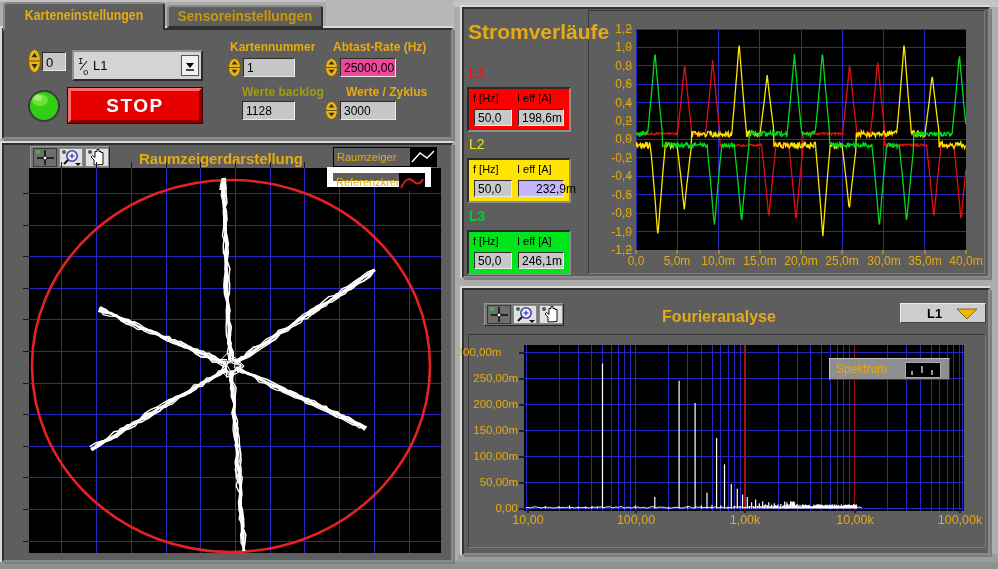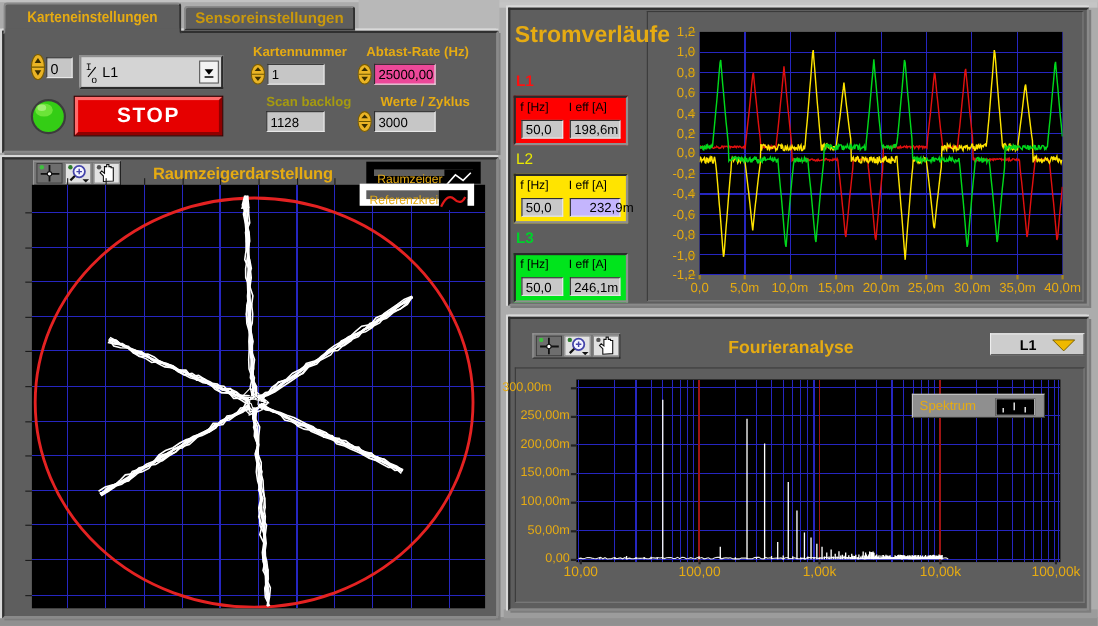--- a/index.html
+++ b/index.html
@@ -58,21 +58,21 @@
 </svg>
 <div style="position:absolute;left:243px;top:58px;width:52px;height:19px;background:#c6c6c6;border:1px solid;border-color:#2e2e2e #e8e8e8 #e8e8e8 #2e2e2e;color:#000;font-size:12px;line-height:19px;padding-left:3px;box-sizing:border-box">1</div>
 <div class="gold" style="position:absolute;left:333px;top:40px;font-size:12px">Abtast-Rate (Hz)</div>
 <svg width="13" height="19" style="position:absolute;left:325px;top:58px">
 <ellipse cx="6.5" cy="9.5" rx="6.0" ry="9.0" fill="#eab425" stroke="#7a5c00" stroke-width="1"></ellipse>
 <line x1="1" y1="9.5" x2="12" y2="9.5" stroke="#6b5500" stroke-width="1"></line>
 <path d="M3.5 6.460000000000001 L9.5 6.460000000000001 L6.5 3.04 Z" fill="#3a2e00"></path>
 <path d="M3.5 11.78 L9.5 11.78 L6.5 15.579999999999998 Z" fill="#3a2e00"></path>
 </svg>
 <div style="position:absolute;left:340px;top:58px;width:56px;height:19px;background:#ec4899;border:1px solid;border-color:#2e2e2e #e8e8e8 #e8e8e8 #2e2e2e;color:#000;font-size:12px;line-height:19px;padding-left:3px;box-sizing:border-box">25000,00</div>
-<div style="position:absolute;left:242px;top:85px;font-size:12px;color:#a59a10;font-weight:bold">Scan backlog</div>
+<div style="position:absolute;left:242px;top:85px;font-size:12px;color:#a59a10;font-weight:bold">Werte backlog</div>
 <div style="position:absolute;left:242px;top:101px;width:53px;height:19px;background:#c6c6c6;border:1px solid;border-color:#2e2e2e #e8e8e8 #e8e8e8 #2e2e2e;color:#000;font-size:12px;line-height:19px;padding-left:3px;box-sizing:border-box">1128</div>
 <div class="gold" style="position:absolute;left:346px;top:85px;font-size:12px">Werte / Zyklus</div>
 <svg width="13" height="19" style="position:absolute;left:325px;top:101px">
 <ellipse cx="6.5" cy="9.5" rx="6.0" ry="9.0" fill="#eab425" stroke="#7a5c00" stroke-width="1"></ellipse>
 <line x1="1" y1="9.5" x2="12" y2="9.5" stroke="#6b5500" stroke-width="1"></line>
 <path d="M3.5 6.460000000000001 L9.5 6.460000000000001 L6.5 3.04 Z" fill="#3a2e00"></path>
 <path d="M3.5 11.78 L9.5 11.78 L6.5 15.579999999999998 Z" fill="#3a2e00"></path>
 </svg>
 <div style="position:absolute;left:340px;top:101px;width:56px;height:19px;background:#c6c6c6;border:1px solid;border-color:#2e2e2e #e8e8e8 #e8e8e8 #2e2e2e;color:#000;font-size:12px;line-height:19px;padding-left:3px;box-sizing:border-box">3000</div>
 
@@ -191,21 +191,21 @@
 <div style="position:absolute;left:96px;top:162px;width:1px;height:6px;background:#1a1a1a"></div>
 <div style="position:absolute;left:131px;top:162px;width:1px;height:6px;background:#1a1a1a"></div>
 <div style="position:absolute;left:166px;top:162px;width:1px;height:6px;background:#1a1a1a"></div>
 <div style="position:absolute;left:200px;top:162px;width:1px;height:6px;background:#1a1a1a"></div>
 <div style="position:absolute;left:235px;top:162px;width:1px;height:6px;background:#1a1a1a"></div>
 <div style="position:absolute;left:270px;top:162px;width:1px;height:6px;background:#1a1a1a"></div>
 <div style="position:absolute;left:304px;top:162px;width:1px;height:6px;background:#1a1a1a"></div>
 <div style="position:absolute;left:339px;top:162px;width:1px;height:6px;background:#1a1a1a"></div>
 <div style="position:absolute;left:374px;top:162px;width:1px;height:6px;background:#1a1a1a"></div>
 <div style="position:absolute;left:409px;top:162px;width:1px;height:6px;background:#1a1a1a"></div>
-<div style="position:absolute;left:333px;top:147px;width:104px;height:20px;background:#5e5e5e;border:7px solid #000000">
+<div style="position:absolute;left:333px;top:147px;width:104px;height:20px;background:#5e5e5e;border:1px solid #000000">
 <span style="position:absolute;left:3px;top:3px;font-size:11px;color:#e6ab12">Raumzeiger</span>
 <svg width="26" height="18" style="position:absolute;right:0;top:0;background:#000">
       <path d="M2 14 L10 5 L17 10 L24 3" fill="none" stroke="#fff" stroke-width="1.4"></path>
     </svg>
   </div>
 <div style="position:absolute;left:327px;top:167px;width:104px;height:20px;background:#5e5e5e;border:6px solid #ffffff">
 <span style="position:absolute;left:3px;top:3px;font-size:11px;color:#e6ab12">Referenzkreis</span>
 <svg width="26" height="18" style="position:absolute;right:0;top:0;background:#000">
       <path d="M2 15 Q8 2 14 8 T24 6" fill="none" stroke="#e01818" stroke-width="2"></path>
     </svg>

